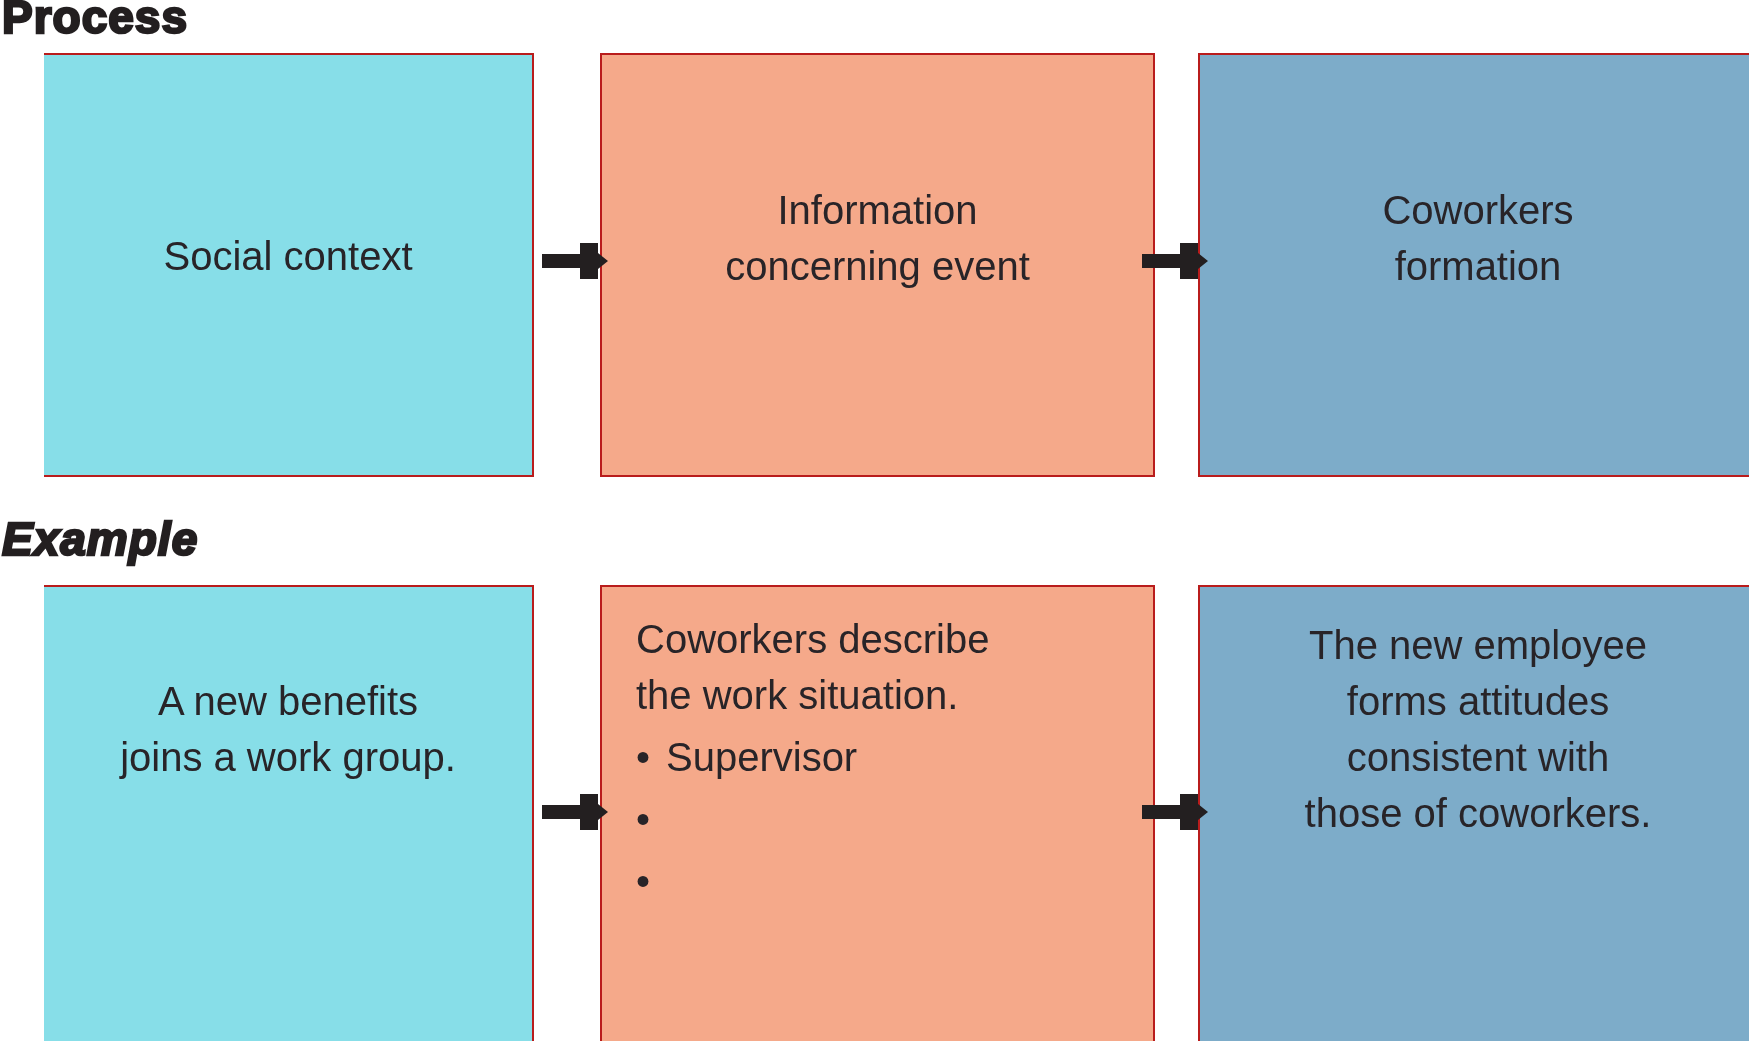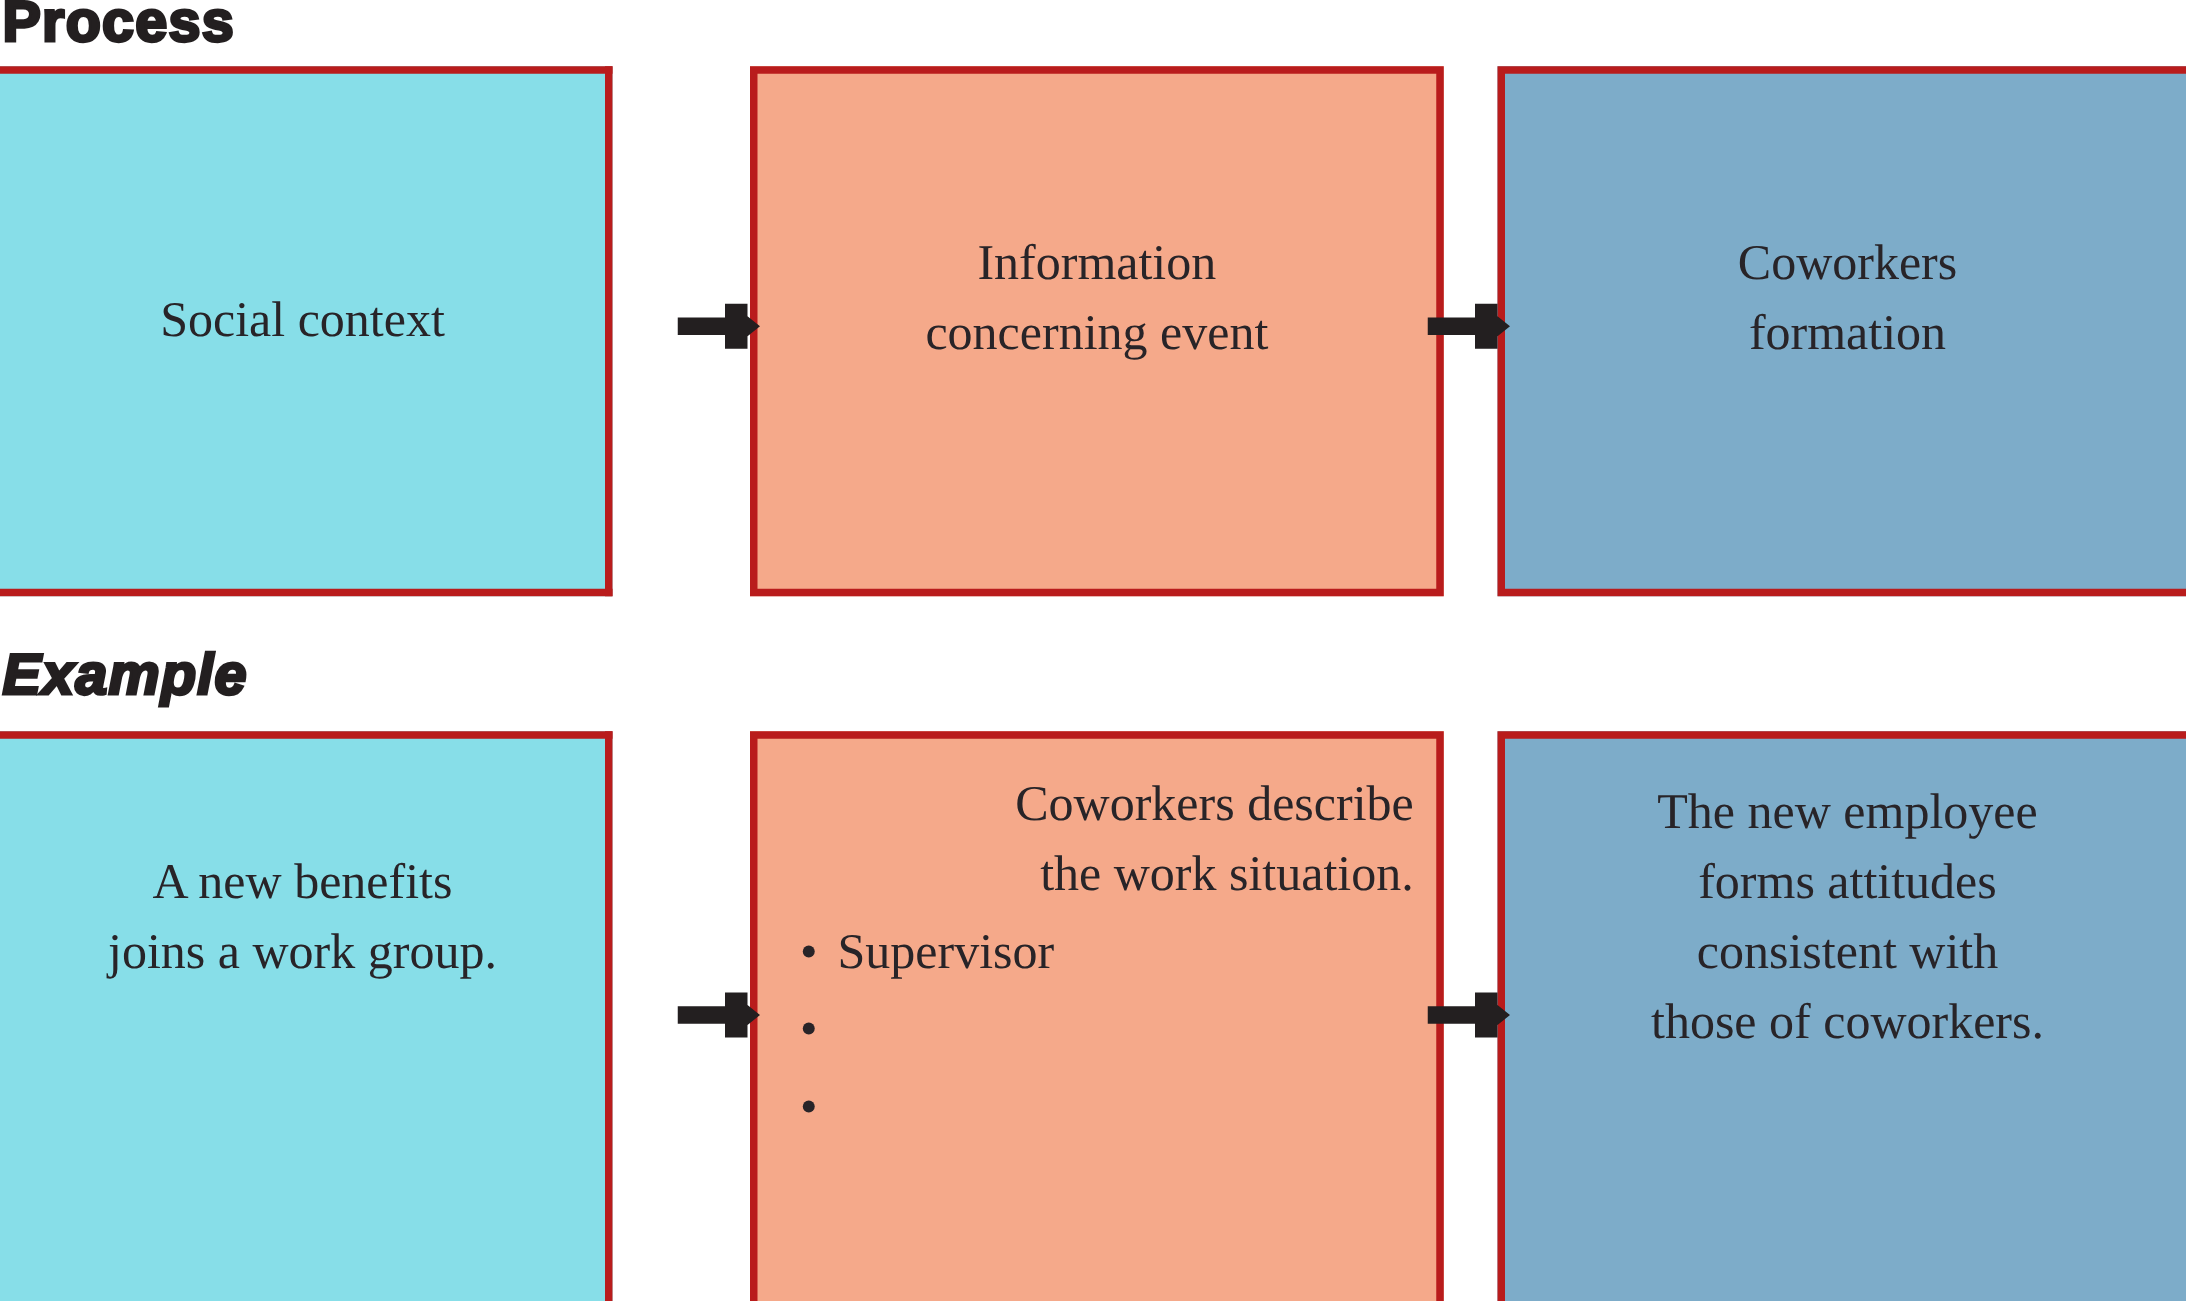--- a/index.html
+++ b/index.html
@@ -17,46 +17,45 @@
     color: #231F20;
     -webkit-text-stroke: 2.5px #231F20;
     letter-spacing: 1px;
   }
   #label-process { top: -10px; }
   #label-example { top: 512px; font-style: italic; }
 
   
   .box {
     position: absolute; box-sizing: border-box;
-    border: 6px solid #b91c1c;
+    border: 2px solid #b91c1c;
     color: #282428;
     font-size: 40px; line-height: 56px;
     display: flex;
-    font-family: Liberation Serif, serif;
   }
   .row1 { top: 53px;  height: 424px; }
   .row2 { top: 585px; height: 470px; }   
   .c1 { left: 0;      width: 490px; border-left: none; }
   .c2 { left: 600px;  width: 555px; }
   .c3 { left: 1198px; width: 560px; }    
-  .teal   { background: #87DEE8; }
+  .teal   { background: #87DEE8; margin-left: 44px; }
   .salmon { background: #F5A98A; }
   .blue   { background: #7DACC9; }
 
   .box-text { white-space: pre-line; }
 
   .centered { align-items: center; justify-content: center; text-align: center; }
   #p-box1 { padding-bottom: 18px; }
   #p-box2, #p-box3 { padding-bottom: 55px; }
 
   #e-box1 { align-items: flex-start; justify-content: center; text-align: center; padding-top: 86px; }
   #e-box3 { align-items: flex-start; justify-content: center; text-align: center; padding-top: 30px; }
 
   #e-box2 { display: block; padding: 24px 18px 0 34px; }
-  #e-box2 .intro { white-space: pre-line; text-align: right; }
+  #e-box2 .intro { white-space: pre-line; }
   .bullet-item { display: flex; margin-top: 6px; }
   .bullet-dot { width: 30px; flex: none; }
   .bullet-text { max-width: 400px; }
 
   
   .arrow { position: absolute; width: 66px; height: 40px; }
   #arrow-p1 { left: 542px;  top: 241px; }
   #arrow-p2 { left: 1142px; top: 241px; }
   #arrow-e1 { left: 542px;  top: 792px; }
   #arrow-e2 { left: 1142px; top: 792px; }

